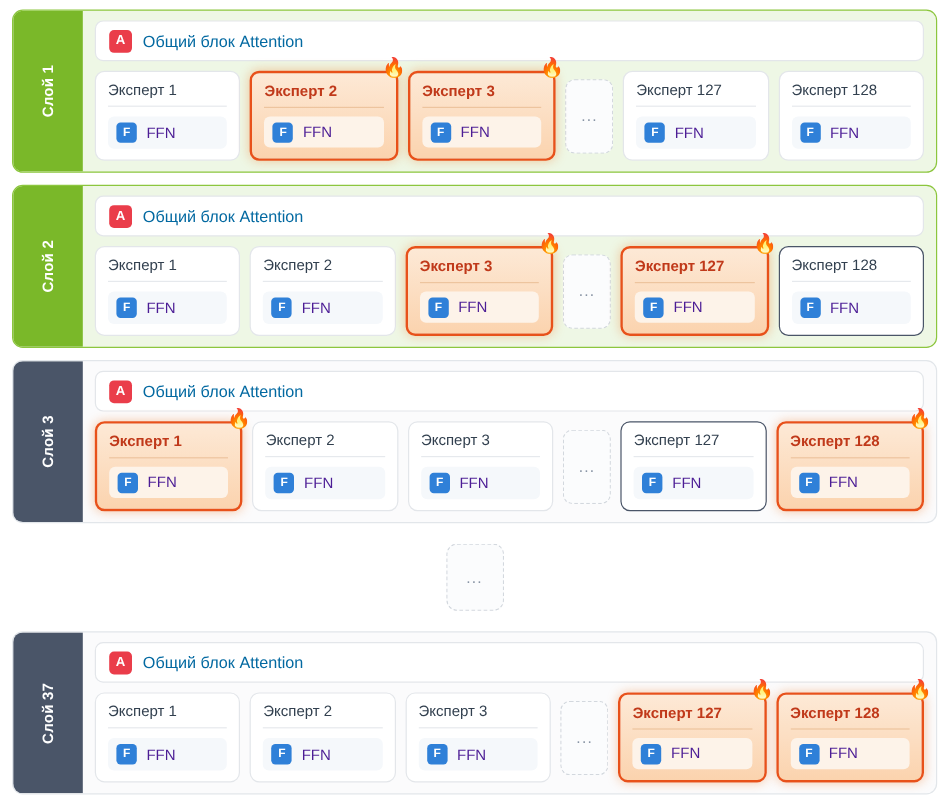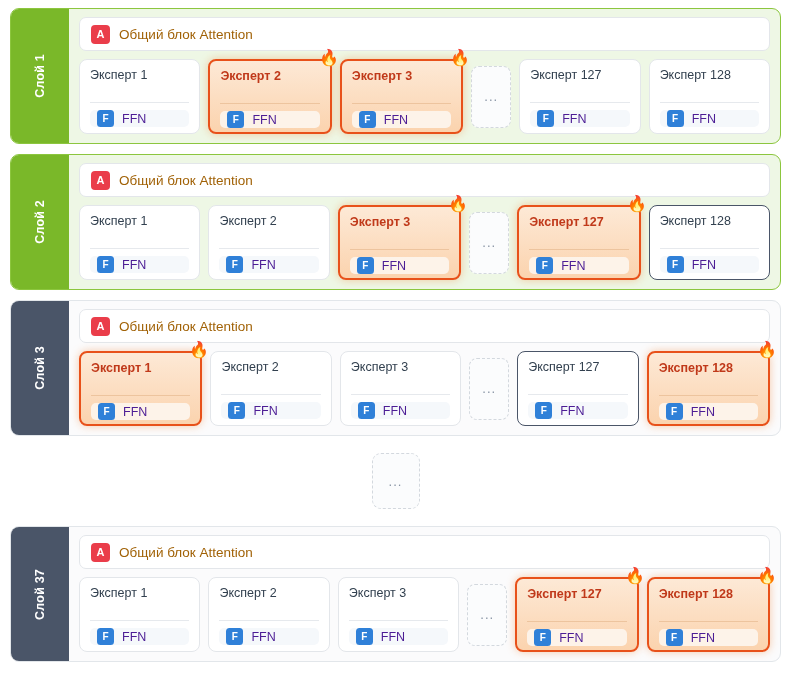--- a/index.html
+++ b/index.html
@@ -91,21 +91,21 @@
     border-radius: 4px;
     background: #ea3d4a;
     color: #fff;
     font-size: 11px;
     font-weight: bold;
     display: flex; align-items: center; justify-content: center;
     flex: 0 0 auto;
   }
   .attn-label {
     font-size: 13.5px;
-    color: #a16207;
+    color: #0369a1;
   }
 
   
   .experts {
     flex: 1 1 auto;
     display: flex;
     align-items: stretch;
     gap: 8px;
     min-height: 0;
   }
@@ -126,21 +126,21 @@
   }
   .expert.hot {
     border: 2.2px solid #e8511a;
     background: linear-gradient(180deg, #fde9d6 0%, #fbd3ae 100%);
     box-shadow: 0 0 9px rgba(240,130,50,.40);
   }
   .exp-title {
     font-size: 12.5px;
     color: #32404f;
     white-space: nowrap;
-    padding-bottom: 20px;
+    padding-bottom: 6px;
     border-bottom: 1px solid #e6e9ed;
   }
   .expert.hot .exp-title {
     color: #c0391a;
     font-weight: bold;
     border-bottom: 1px solid #edc49e;
   }
   .ffn {
     margin-top: auto;
     height: 27px;

